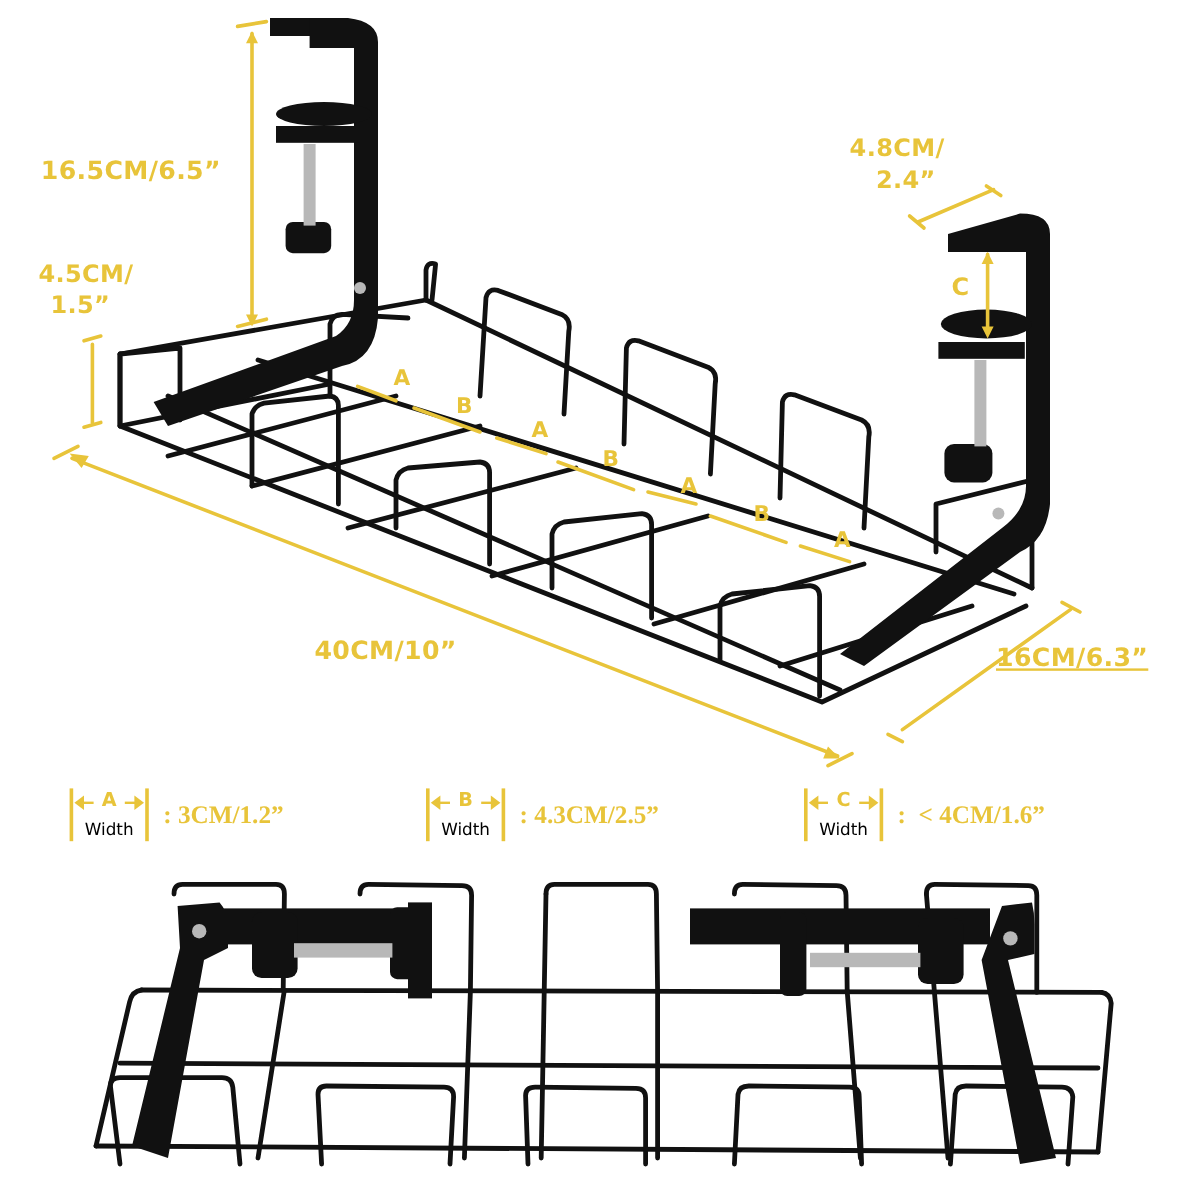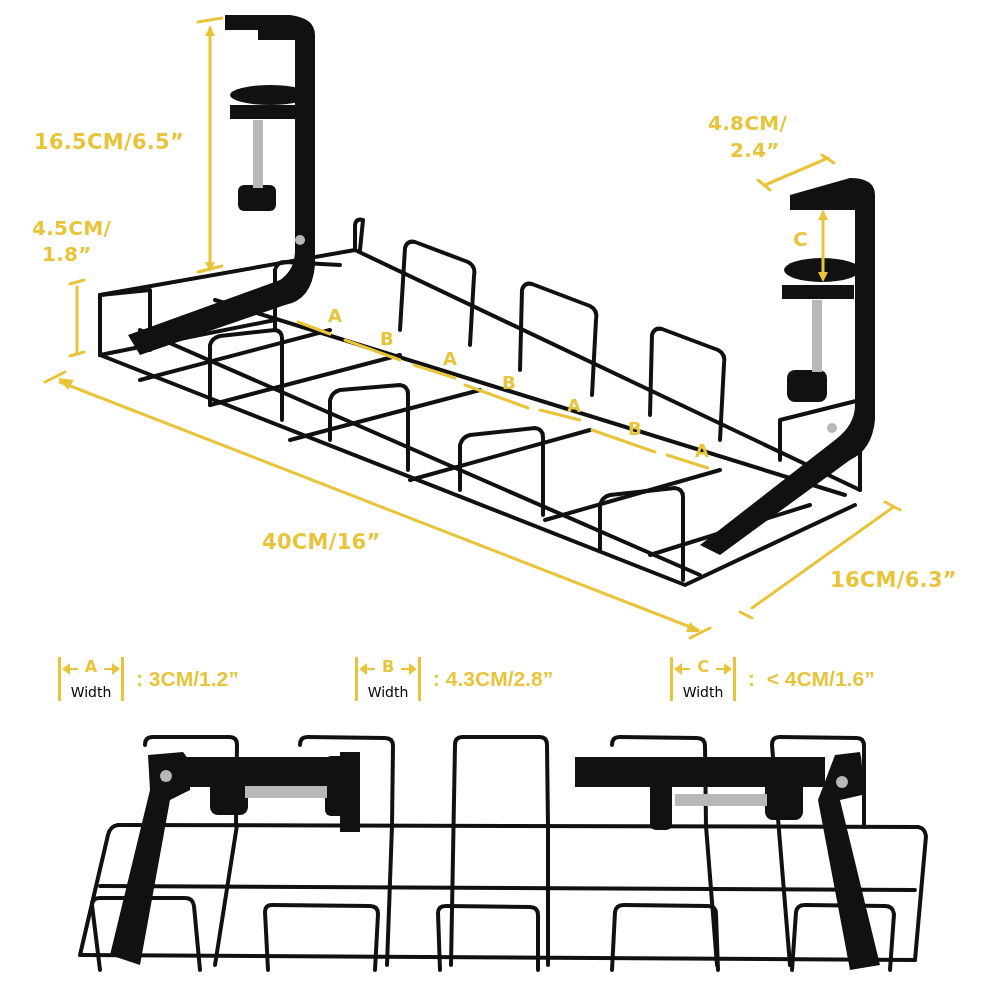--- a/index.html
+++ b/index.html
@@ -21,21 +21,21 @@
     .legend-box .arrow { position: absolute; top: 11px; height: 2px; background: #e8c43a; }
     .legend-box .arrow.l { left: 3px; width: 14px; }
     .legend-box .arrow.r { right: 3px; width: 14px; }
     .legend-box .ah { position: absolute; top: 6px; width: 0; height: 0;
                   border-top: 6px solid transparent; border-bottom: 6px solid transparent; }
     .legend-box .ah.l { left: 1px; border-right: 8px solid #e8c43a; }
     .legend-box .ah.r { right: 1px; border-left: 8px solid #e8c43a; }
     .legend-box .sub { position: absolute; bottom: 1px; left: 0; right: 0; text-align: center;
                   color: #000000; font-size: 14px; font-family: "DejaVu Sans", sans-serif; }
     .legend-value { color: #e8c43a; font-weight: bold; font-size: 21px; margin-left: 12px;
-                  font-family: Liberation Sans, sans-serif; white-space: pre; }
+                  font-family: Liberation Serif, serif; white-space: pre; }
     .seg-label { position: absolute; color: #e8c43a; font-weight: bold; font-size: 18px;
                  font-family: "DejaVu Sans", sans-serif; }
   </style>
 </head>
 <body>
 
 <div class="stage">
 
   <svg width="983" height="640" viewBox="0 0 983 640">
     <g fill="none" stroke="#111" stroke-width="4" stroke-linejoin="round" stroke-linecap="round">
@@ -124,26 +124,26 @@
       <line x1="414" y1="365" x2="455" y2="378"></line>
       <line x1="465" y1="385" x2="528" y2="408"></line>
       <line x1="540" y1="410" x2="580" y2="420"></line>
       <line x1="592" y1="430" x2="655" y2="452"></line>
       <line x1="667" y1="455" x2="708" y2="468"></line>
     </g>
   </svg>
 
   <div class="dim-label dim-lg" style="left:34px; top:130px;">16.5CM/6.5”</div>
   <div class="dim-label dim-md" style="left:32px; top:217px;">4.5CM/</div>
-  <div class="dim-label dim-md" style="left:42px; top:243px;">1.8”</div>
+  <div class="dim-label dim-md" style="left:42px; top:243px;">1.5”</div>
   <div class="dim-label dim-md" style="left:708px; top:112px;">4.8CM/</div>
   <div class="dim-label dim-md" style="left:730px; top:139px;">2.4”</div>
   <div class="dim-label dim-md" style="left:793px; top:228px;">C</div>
-  <div class="dim-label dim-lg" style="left:262px; top:530px;">40CM/16”</div>
-  <div class="dim-label dim-lg" style="left:830px; top:568px;">16CM/6.3”</div>
+  <div class="dim-label dim-lg" style="left:262px; top:530px;">40CM/10”</div>
+  <div class="dim-label dim-lg" style="left:830px; top:536px;text-decoration:underline;">16CM/6.3”</div>
 
   <div class="seg-label" style="left:328px; top:305px;">A</div>
   <div class="seg-label" style="left:380px; top:328px;">B</div>
   <div class="seg-label" style="left:443px; top:348px;">A</div>
   <div class="seg-label" style="left:502px; top:372px;">B</div>
   <div class="seg-label" style="left:567px; top:395px;">A</div>
   <div class="seg-label" style="left:628px; top:418px;">B</div>
   <div class="seg-label" style="left:695px; top:440px;">A</div>
 
   <div class="legend" style="left:58px;">
@@ -160,21 +160,21 @@
 
   <div class="legend" style="left:355px;">
     <div class="legend-box">
       <span class="ah l"></span>
       <span class="arrow l"></span>
       <span class="letter">B</span>
       <span class="arrow r"></span>
       <span class="ah r"></span>
       <span class="sub">Width</span>
     </div>
-    <span class="legend-value">: 4.3CM/2.8”</span>
+    <span class="legend-value">: 4.3CM/2.5”</span>
   </div>
 
   <div class="legend" style="left:670px;">
     <div class="legend-box">
       <span class="ah l"></span>
       <span class="arrow l"></span>
       <span class="letter">C</span>
       <span class="arrow r"></span>
       <span class="ah r"></span>
       <span class="sub">Width</span>

